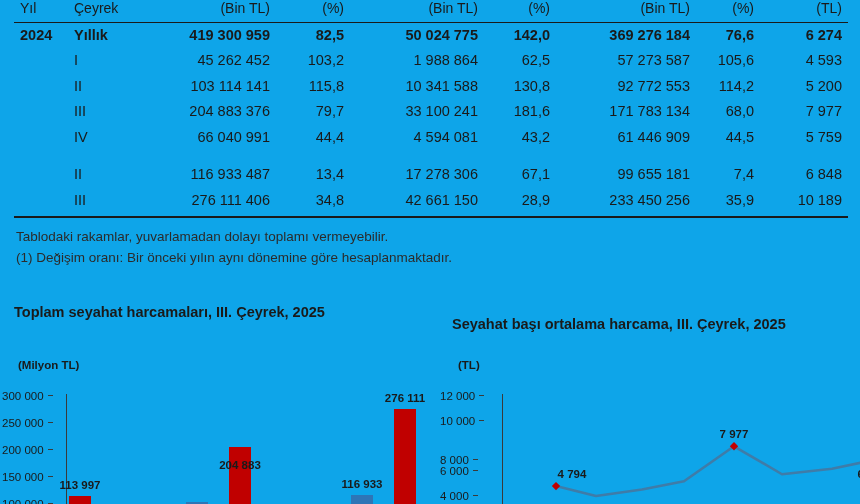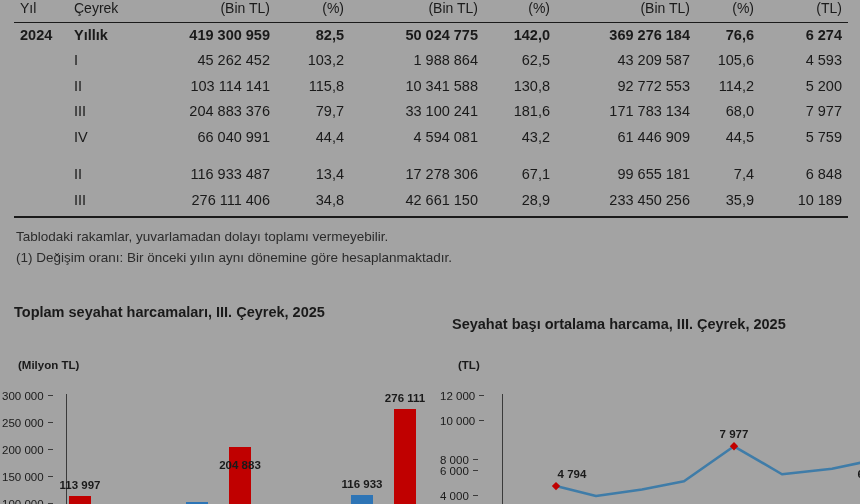--- a/index.html
+++ b/index.html
@@ -7,21 +7,21 @@
     margin: 0; padding: 0;
     width: 860px; height: 504px;
     background: #ffffff;
     font-family: "Liberation Sans", sans-serif;
     color: #000000;
     overflow: hidden;
   }
   #page {
     position: relative;
     width: 860px; height: 504px;
-    background: #a3a3a3;
+    background: #0ea5e9;
   }
 
   
   .table-wrap {
     position: absolute;
     left: 14px; top: -4px;
     width: 834px;
   }
   table.stat {
     width: 834px;
@@ -172,21 +172,21 @@
             <td class="c-pct3">76,6</td>
             <td class="c-num4">6 274</td>
           </tr>
           <tr class="">
             <td class="c-yil"></td>
             <td class="c-cey">I</td>
             <td class="c-num1">45 262 452</td>
             <td class="c-pct1">103,2</td>
             <td class="c-num2">1 988 864</td>
             <td class="c-pct2">62,5</td>
-            <td class="c-num3">43 209 587</td>
+            <td class="c-num3">57 273 587</td>
             <td class="c-pct3">105,6</td>
             <td class="c-num4">4 593</td>
           </tr>
           <tr class="">
             <td class="c-yil"></td>
             <td class="c-cey">II</td>
             <td class="c-num1">103 114 141</td>
             <td class="c-pct1">115,8</td>
             <td class="c-num2">10 341 588</td>
             <td class="c-pct2">130,8</td>

